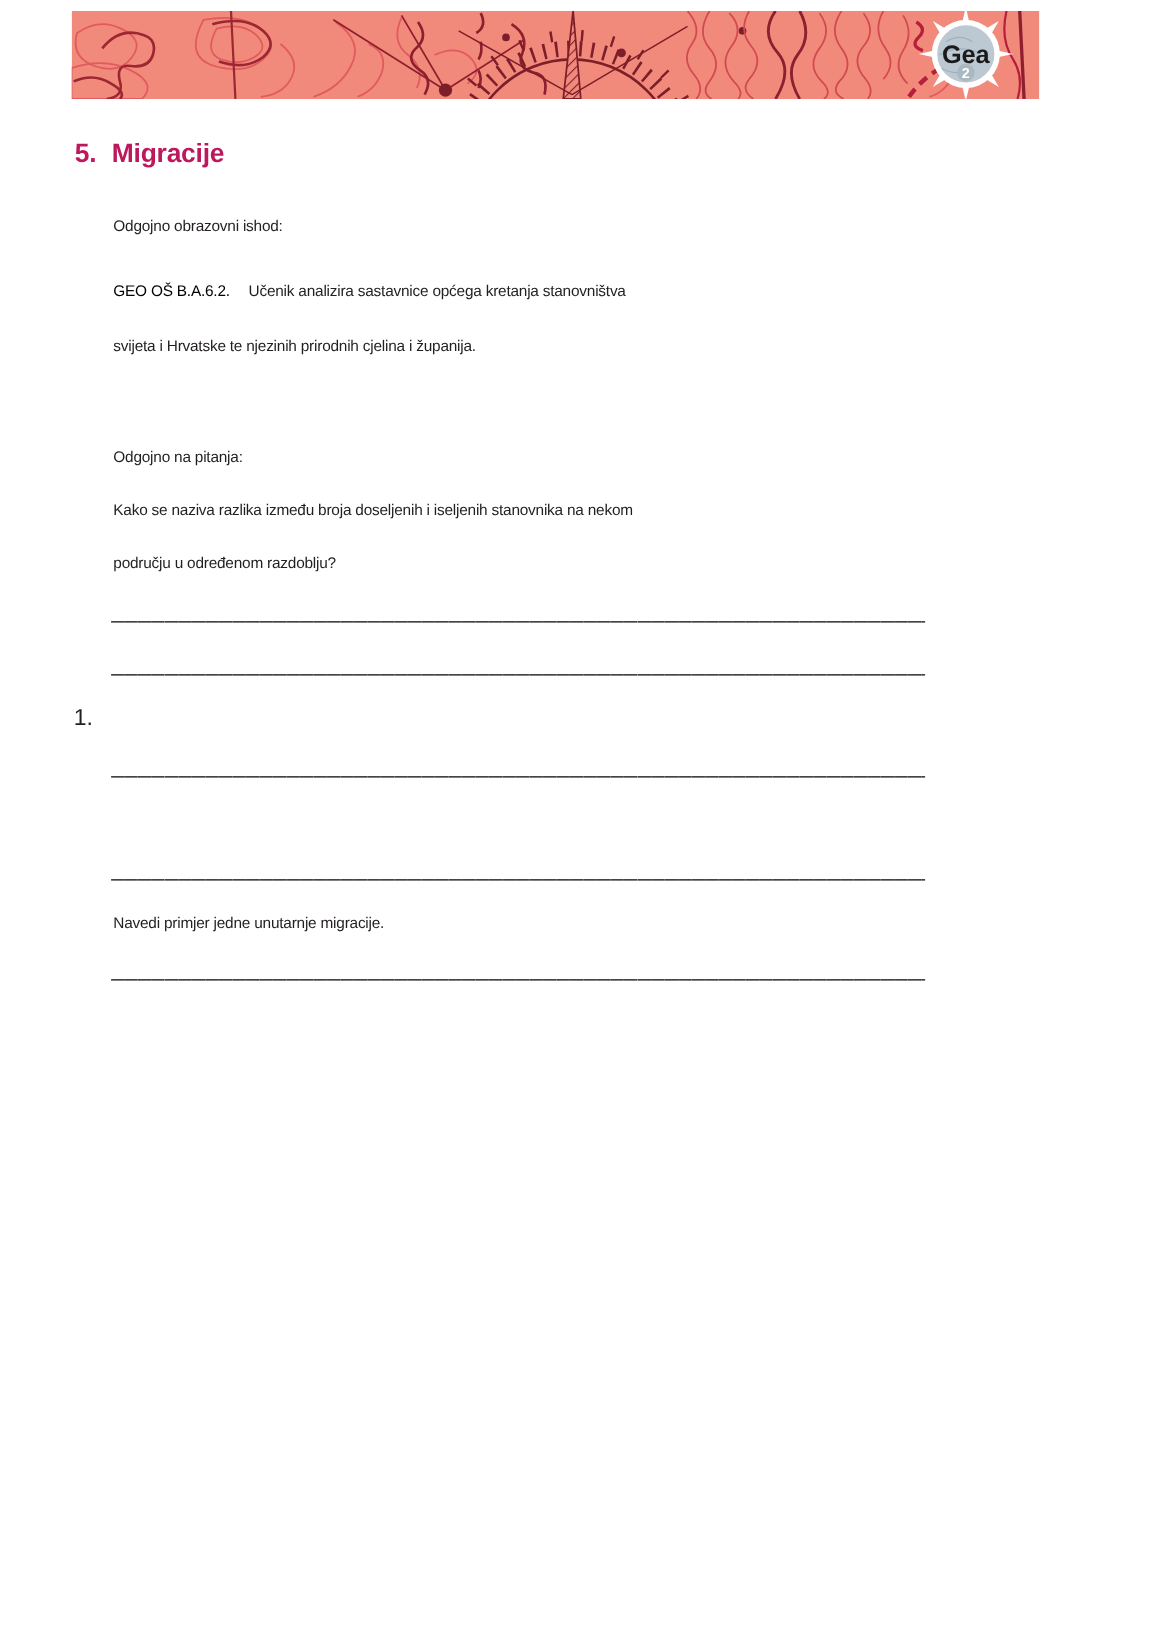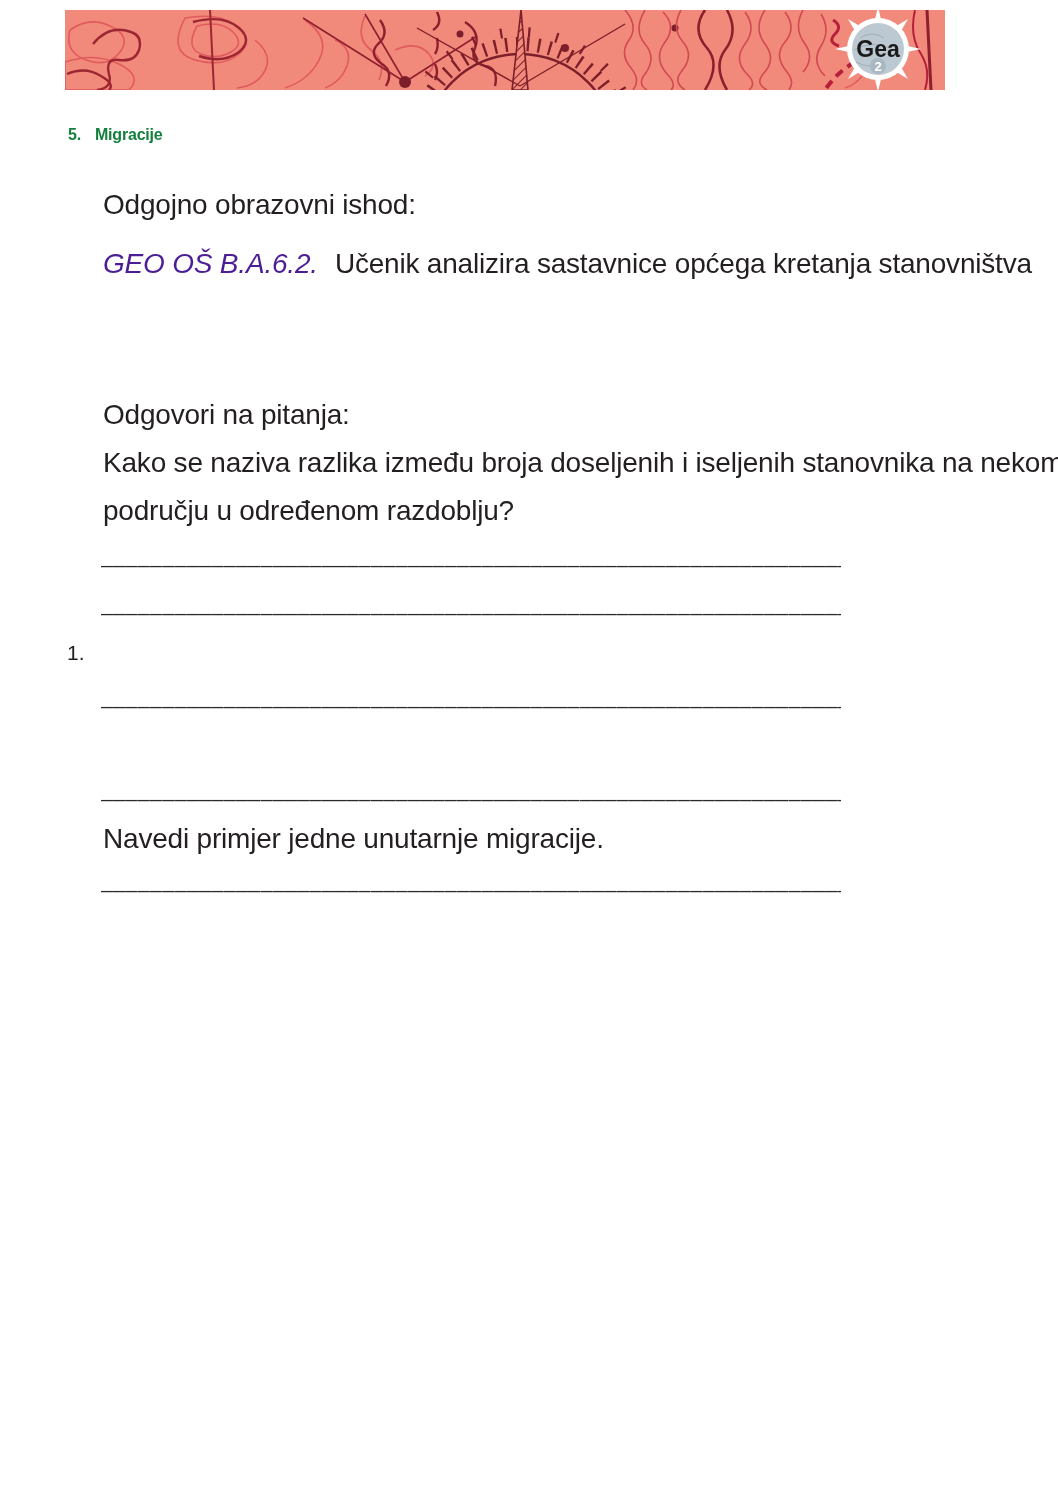--- a/index.html
+++ b/index.html
@@ -10,30 +10,30 @@
     font-family:"Liberation Sans","DejaVu Sans",sans-serif;
     color:#231f20;
     overflow:hidden;
   }
   .band{
     position:absolute;left:65px;top:10px;width:880px;height:80px;
     overflow:hidden;
   }
   .t{
     position:absolute;left:103px;
-    font-size:28px;line-height:24px;letter-spacing:-0.2px;
+    font-size:14px;line-height:24px;letter-spacing:-0.2px;
     color:#231f20;white-space:nowrap;
   }
   .title{
     position:absolute;left:68px;top:126px;
-    font-size:16px;font-weight:bold;color:#15803d;letter-spacing:-0.2px;
+    font-size:24px;font-weight:bold;color:#be185d;letter-spacing:-0.2px;
     white-space:nowrap;
   }
   .title .title-word{margin-left:14px;}
-  .red{color:#4c1d95;font-style:italic;}
+  .red{color:#000000;}
   .codegap{margin-left:17px;}
   .num{
     position:absolute;left:67px;
     font-size:21px;line-height:24px;color:#231f20;
   }
   .ansline{
     position:absolute;left:101px;width:740px;height:28px;
     font-size:21px;letter-spacing:0.6px;color:#2a2a2a;
     white-space:nowrap;overflow:hidden;
   }
@@ -143,22 +143,23 @@
 
   <div class="title">
     <span>5.</span><span class="title-word">Migracije</span>
   </div>
 
   <div class="t" style="top:193px">Odgojno obrazovni ishod:</div>
 
   <div class="t" style="top:252px">
     <span class="red">GEO OŠ B.A.6.2.</span><span class="codegap">Učenik analizira sastavnice općega kretanja stanovništva</span>
   </div>
+  <div class="t" style="top:302px">svijeta i Hrvatske te njezinih prirodnih cjelina i županija.</div>
 
-  <div class="t" style="top:403px">Odgovori na pitanja:</div>
+  <div class="t" style="top:403px">Odgojno na pitanja:</div>
 
   <div class="t" style="top:499px">području u određenom razdoblju?</div>
   <div class="t" style="top:451px">Kako se naziva razlika između broja doseljenih i iseljenih stanovnika na nekom</div>
 
   <div class="ansline" style="top:544px">_______________________________________________________________</div>
   <div class="ansline" style="top:592px">_______________________________________________________________</div>
 
   <div class="num" style="top:641px">1.</div>
   <div class="ansline" style="top:685px">_______________________________________________________________</div>
 

